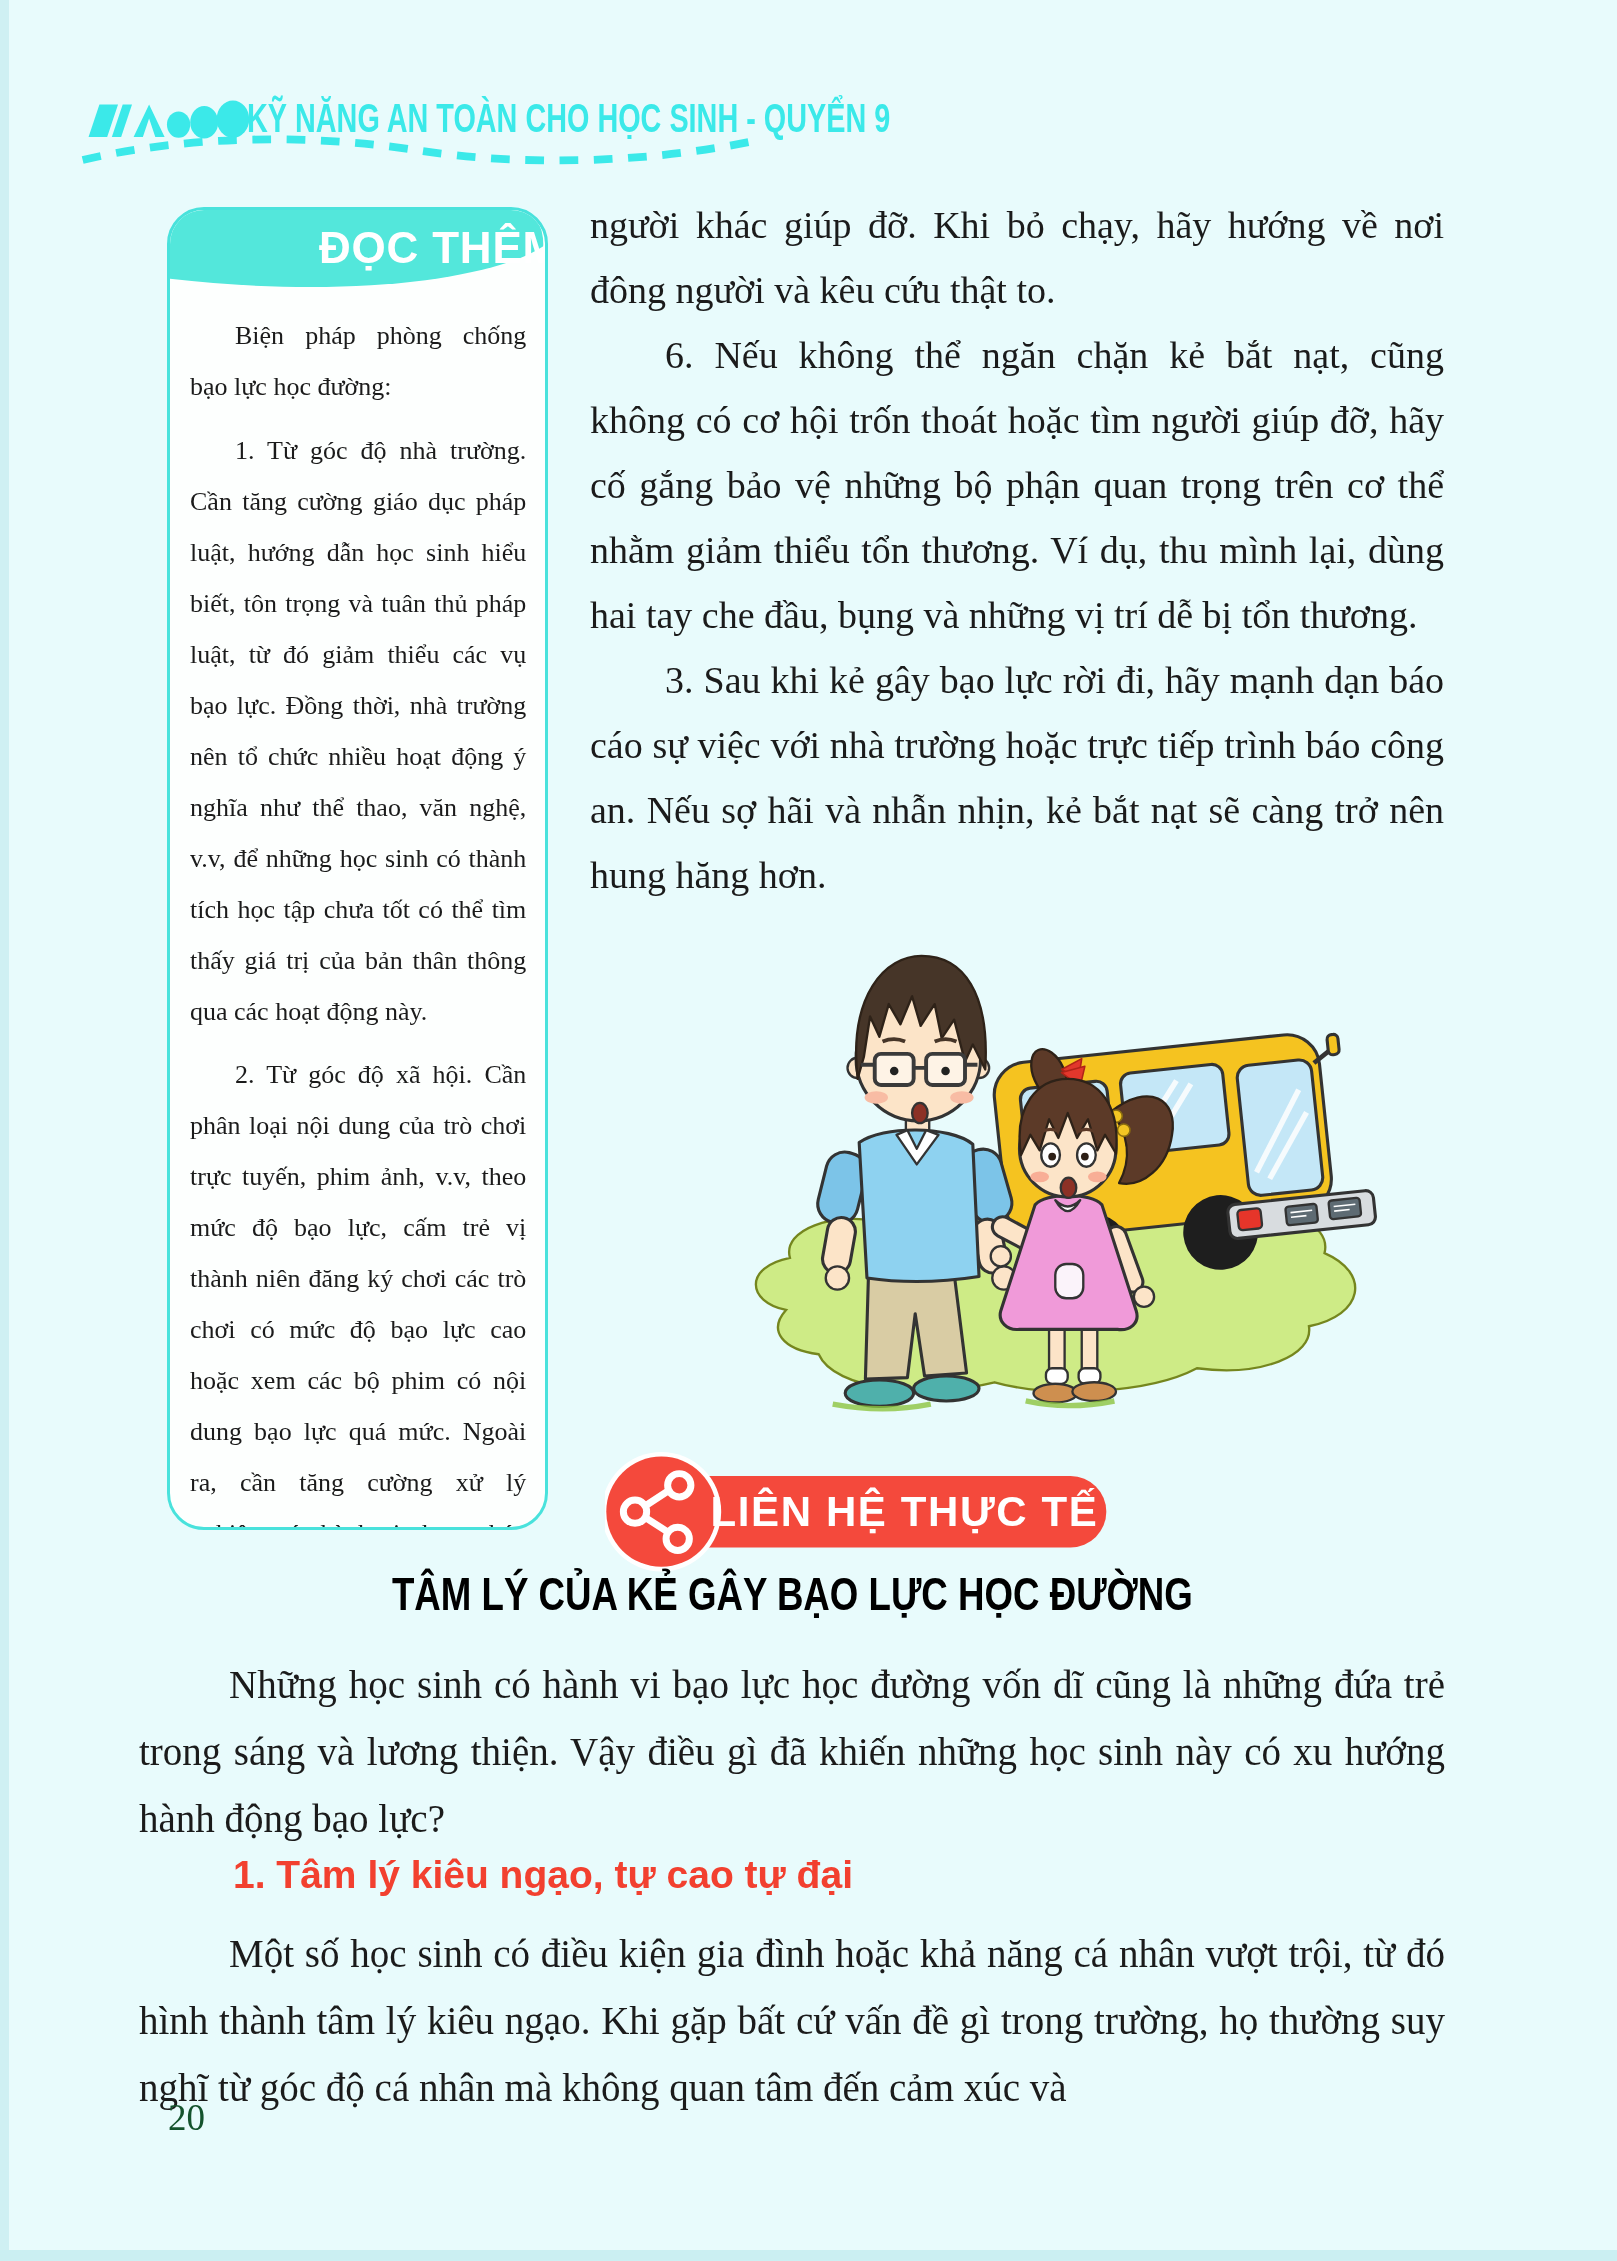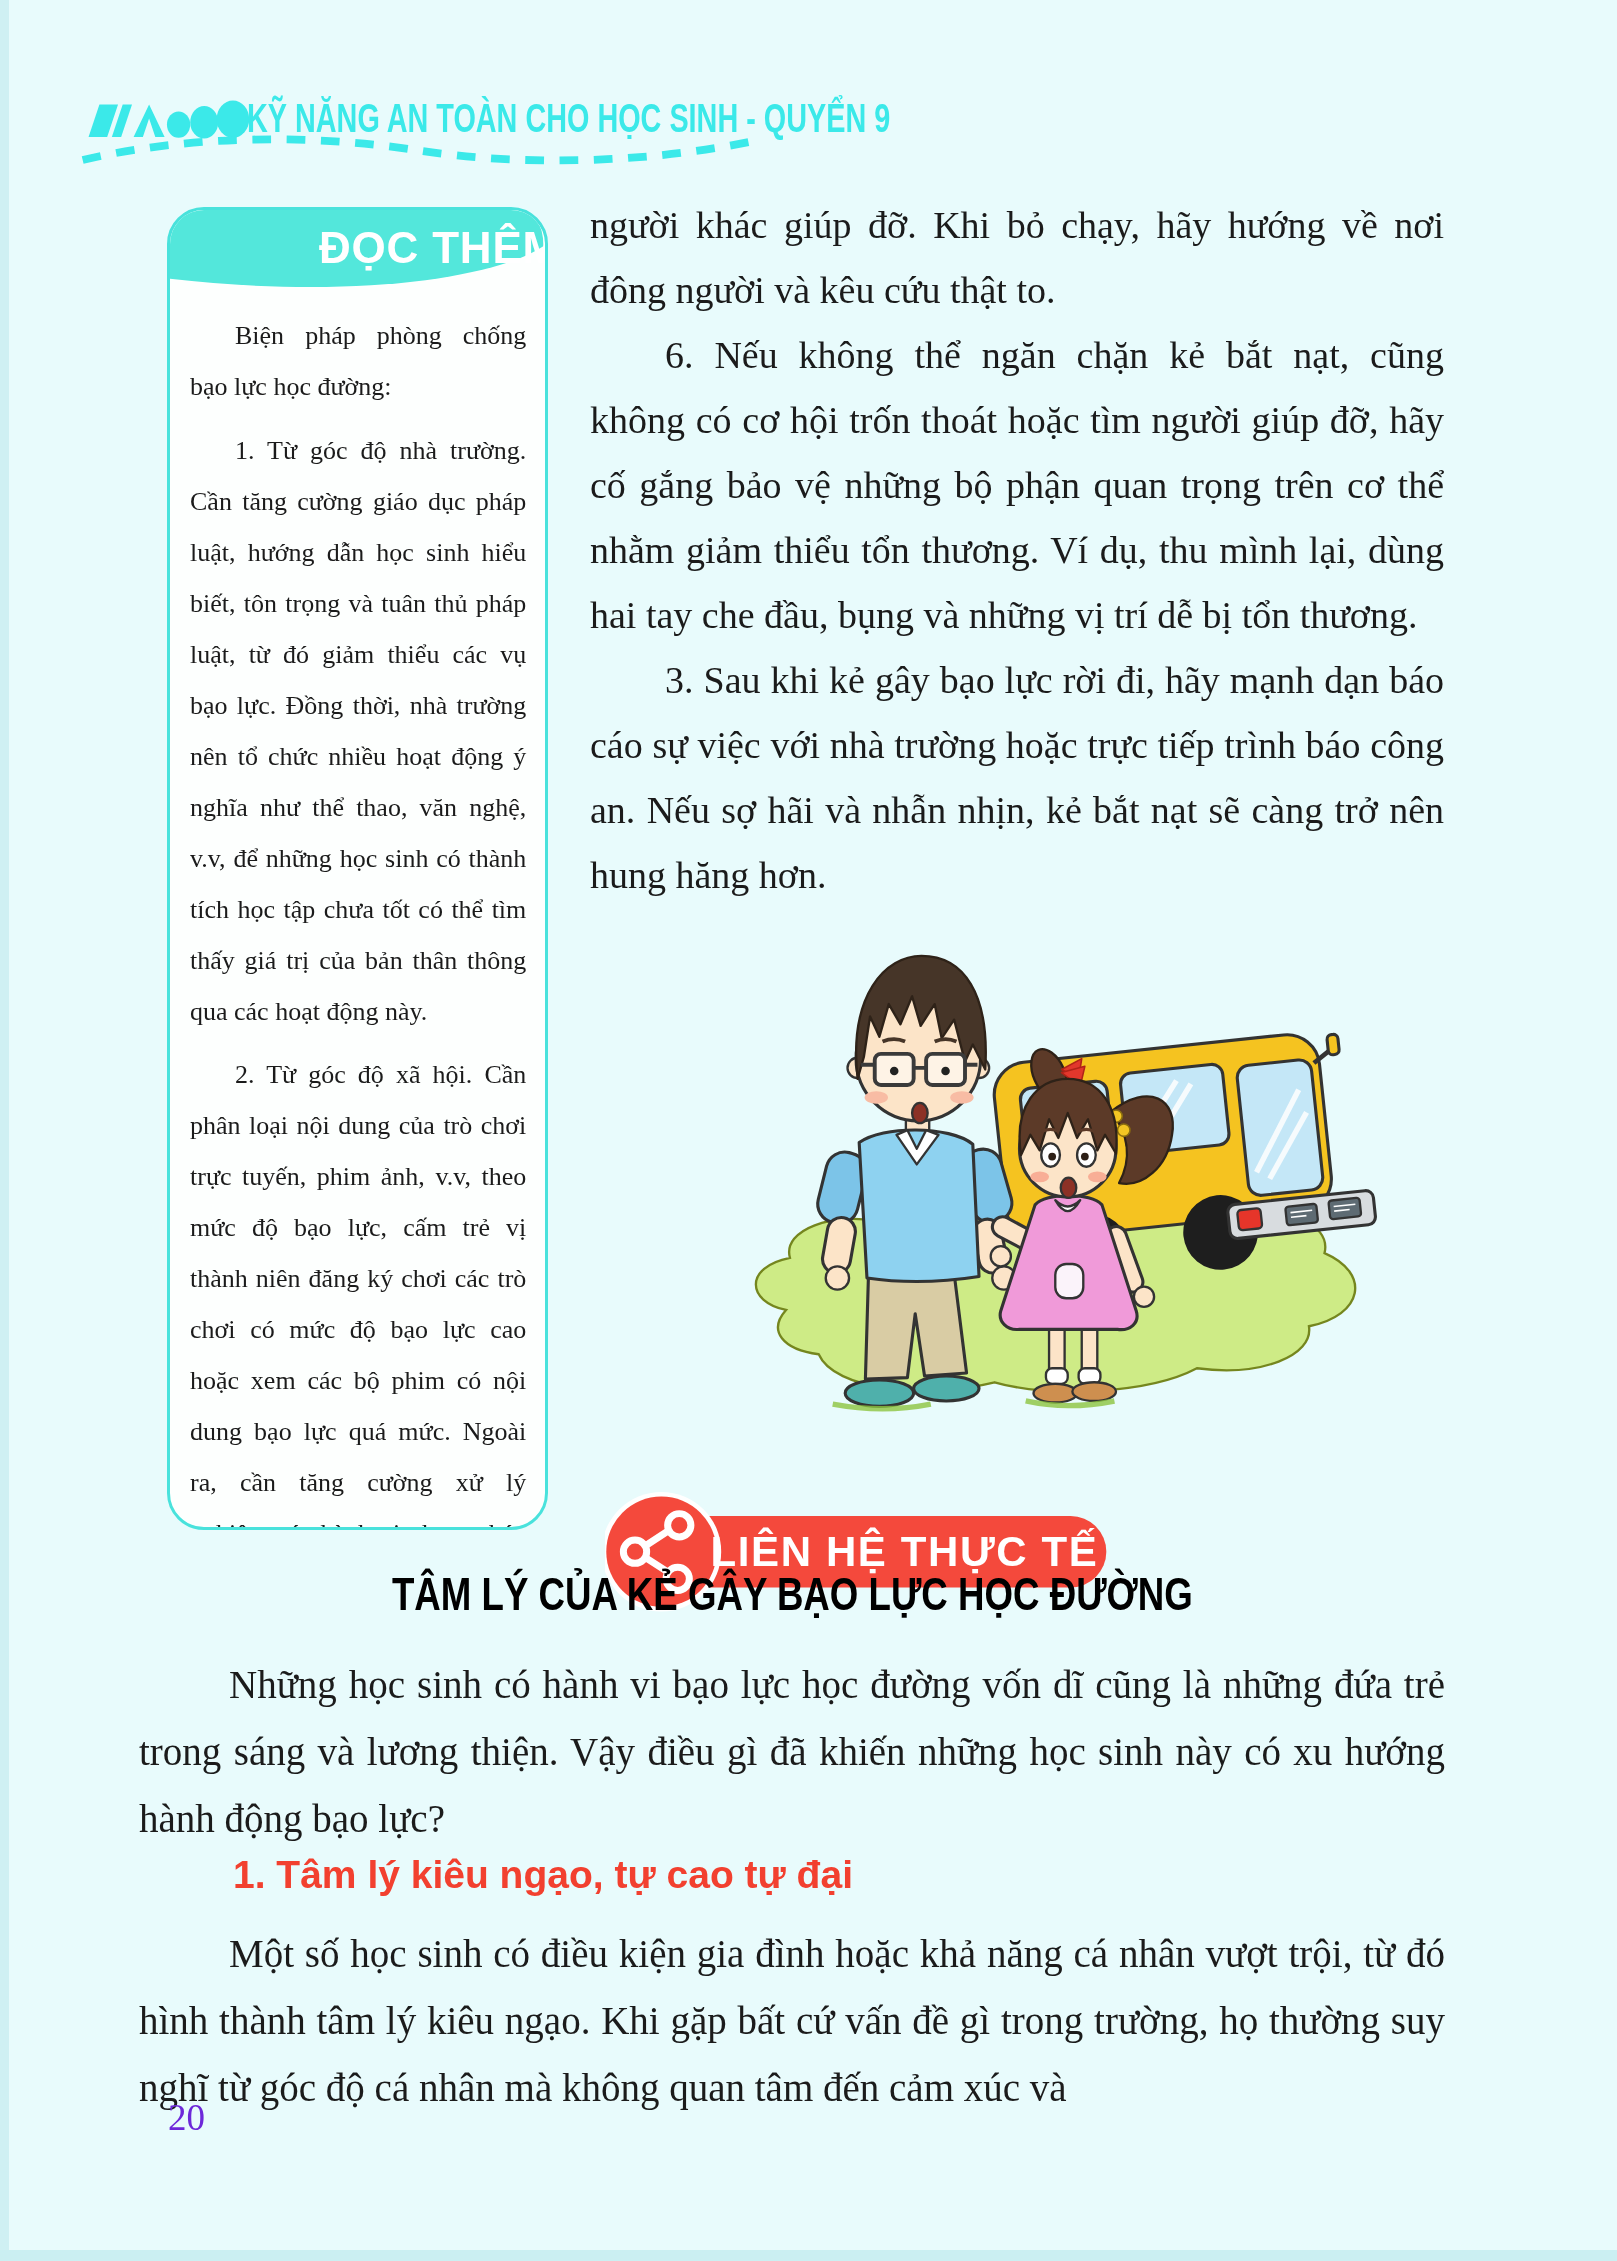--- a/index.html
+++ b/index.html
@@ -49,21 +49,21 @@
     position:absolute;left:590px;top:193px;width:854px;
     font-size:38px;line-height:65px;text-align:justify;
   }
   .main-col p{margin:0;text-indent:75px;}
   .main-col p.noindent{text-indent:0;}
 
   
   .illustration{position:absolute;left:716px;top:878px;margin:0;}
 
   
-  .banner{position:absolute;left:605px;top:1488px;width:529px;height:132px;}
+  .banner{position:absolute;left:605px;top:1448px;width:529px;height:132px;}
   .banner-label{
     position:absolute;left:101px;top:28px;width:397px;height:72px;line-height:72px;
     text-align:center;font-family:"Liberation Sans","DejaVu Sans",sans-serif;
     font-weight:700;font-size:42px;color:#FFFFFF;letter-spacing:1.6px;white-space:nowrap;
   }
 
   
   .section-heading{
     position:absolute;left:139px;top:1566px;width:1306px;margin:0;
     text-align:center;font-family:"Liberation Sans","DejaVu Sans",sans-serif;
@@ -77,21 +77,21 @@
     position:absolute;left:233px;top:1853px;margin:0;
     font-family:"Liberation Sans","DejaVu Sans",sans-serif;
     font-weight:700;font-size:39px;color:#F2402F;white-space:nowrap;
   }
   .sub-text{
     position:absolute;left:139px;top:1920px;width:1306px;margin:0;
     font-size:39px;line-height:67px;text-align:justify;text-indent:90px;
   }
   .page-number{
     position:absolute;left:168px;top:2096px;
-    font-size:37px;color:#6d28d9;
+    font-size:37px;color:#14532d;
   }
 </style>
 </head>
 <body>
 
 <div class="page">
   <div class="edge-left"></div>
   <div class="edge-bottom"></div>
 
   <svg class="hdr-logo" width="163" height="47" viewBox="0 0 210 60">

